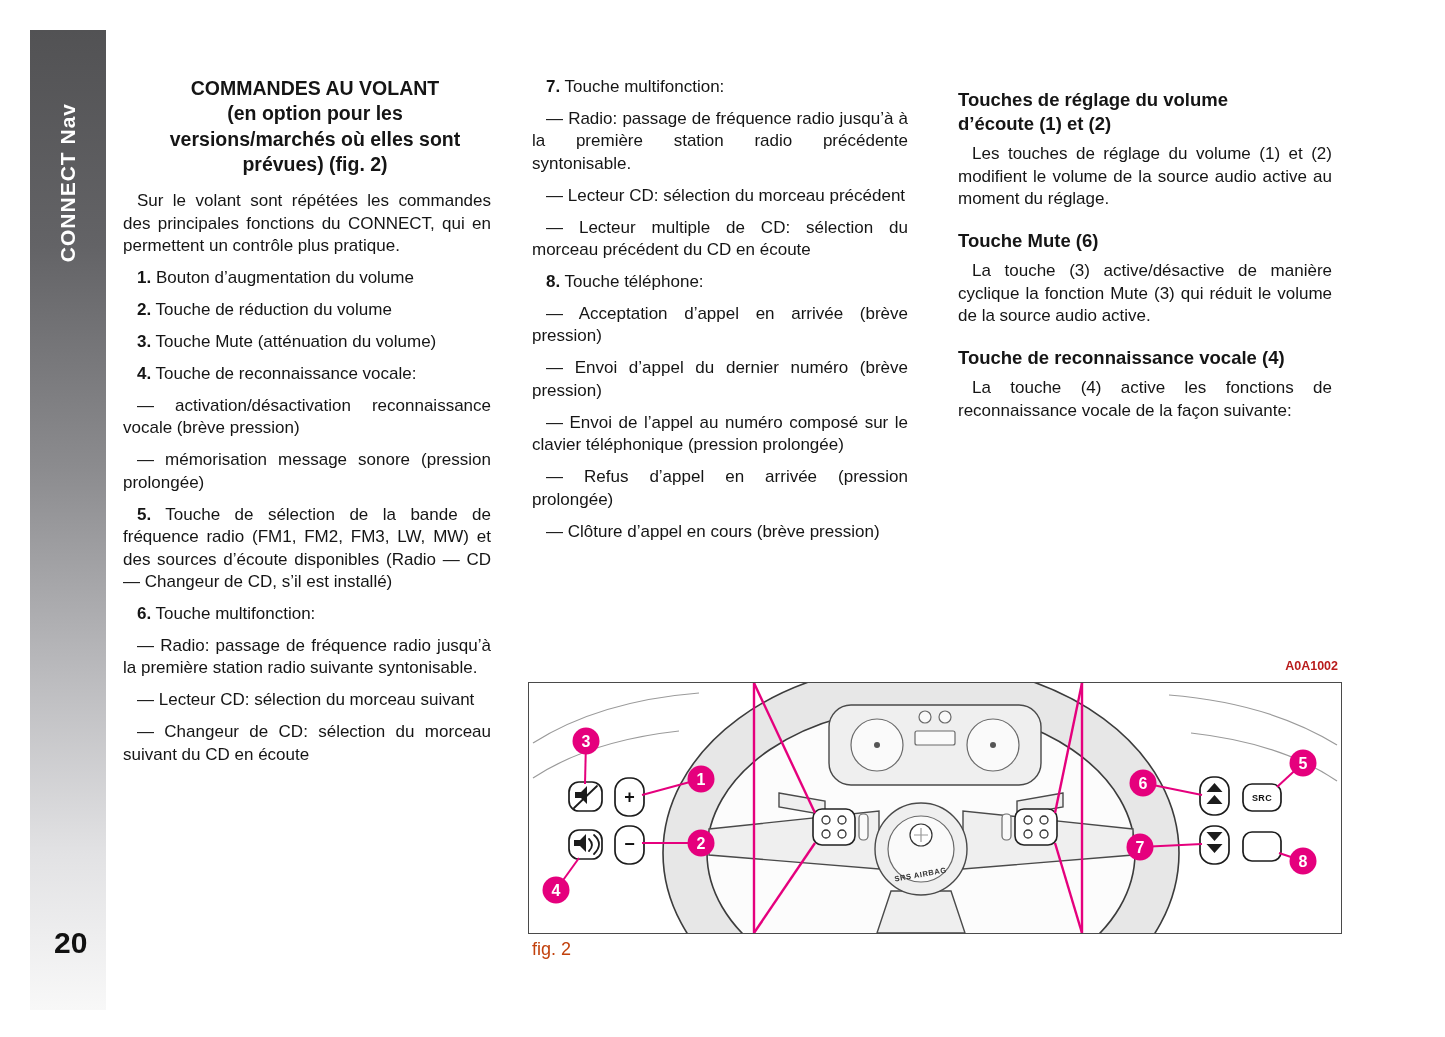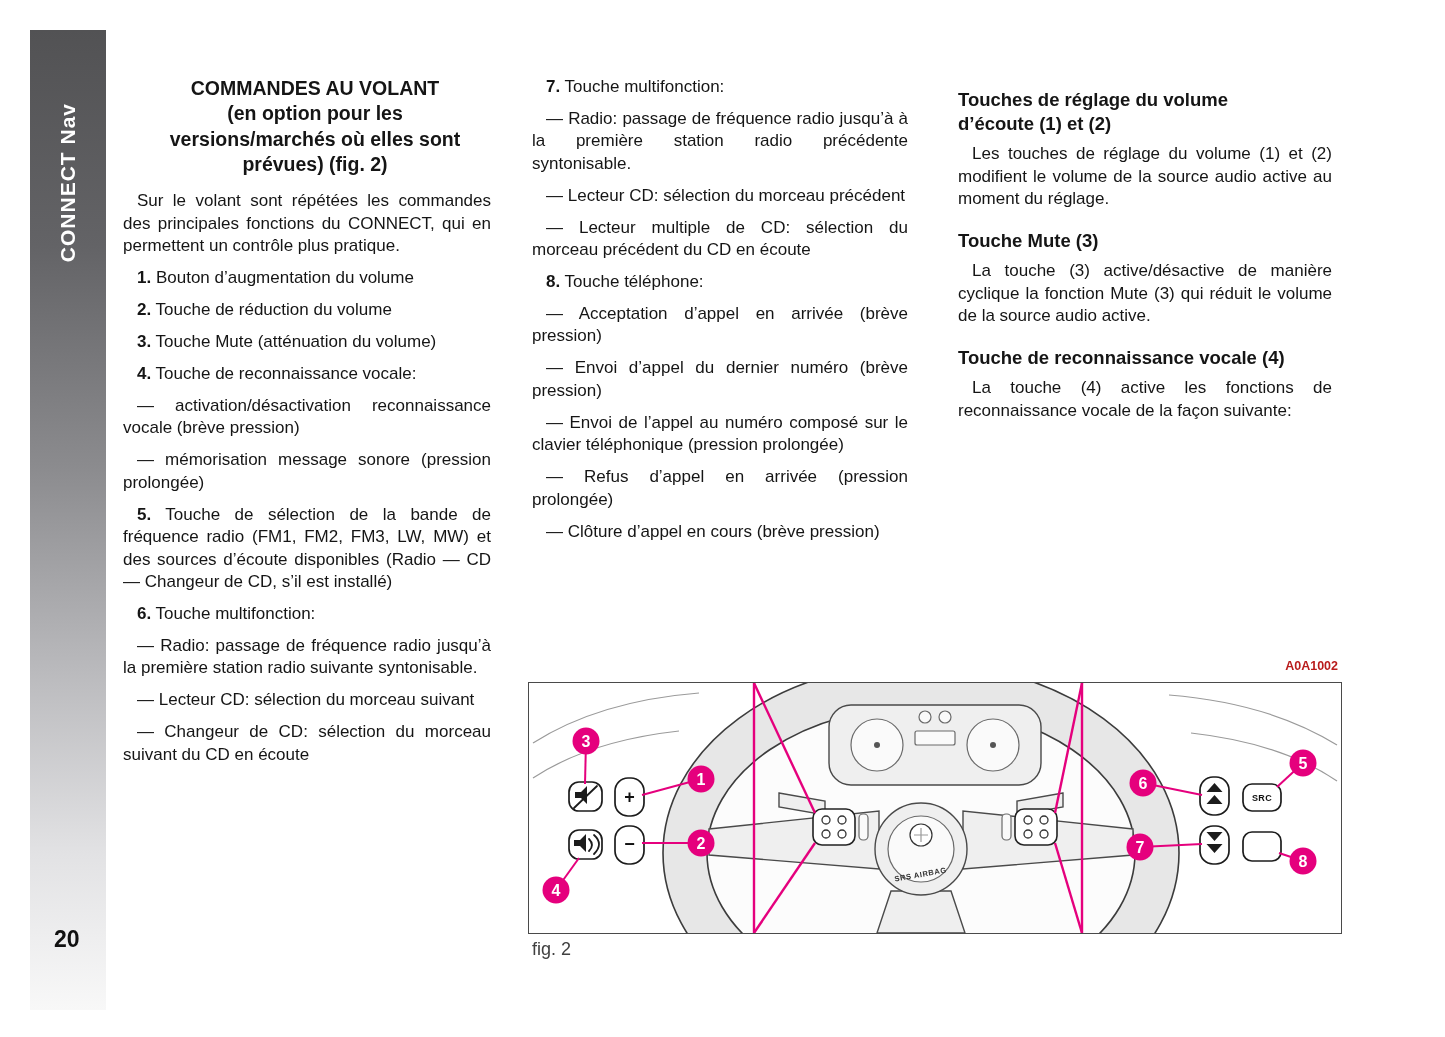--- a/index.html
+++ b/index.html
@@ -15,21 +15,21 @@
   }
   .sidebar-label-wrap{
     position:absolute;left:0;top:38px;width:76px;height:230px;
     display:flex;align-items:center;justify-content:center;
   }
   .sidebar-label-wrap span{
     writing-mode:vertical-rl;transform:rotate(180deg);
     color:#ffffff;font-weight:bold;font-size:21px;letter-spacing:1px;white-space:nowrap;
   }
   .page-number{
-    position:absolute;left:54px;top:926px;font-size:23px;font-weight:bold;color:#111;
+    position:absolute;left:54px;top:926px;font-size:30px;font-weight:bold;color:#111;
   }
   
   .col{position:absolute;top:76px;text-align:justify;font-size:17px;line-height:1.32;}
   .col1{left:123px;width:368px;}
   .col2{left:532px;width:376px;}
   .col3{left:958px;width:374px;}
   h1.main{
     font-size:19.5px;font-weight:bold;margin:0 0 13px 16px;text-align:center;
     white-space:pre-line;line-height:1.3;
   }
@@ -44,21 +44,21 @@
   .figure-code{
     position:absolute;left:1140px;top:659px;width:198px;text-align:right;
     font-size:12.5px;font-weight:bold;color:#b91c1c;
   }
   .figure{
     position:absolute;left:528px;top:682px;width:812px;height:250px;
     border:1px solid #4a4a4a;background:#ffffff;box-sizing:content-box;
   }
   .figure svg{display:block;}
   .figure-caption{
-    position:absolute;left:532px;top:939px;font-size:18px;color:#404040;
+    position:absolute;left:532px;top:939px;font-size:18px;color:#c2410c;
   }
   
   .thin{fill:none;stroke:#9a9a9a;stroke-width:1.2;}
   .rim-outer{fill:#e7e7e7;stroke:#3c3c3c;stroke-width:1.6;}
   .rim-inner{fill:#fcfcfc;stroke:#3c3c3c;stroke-width:1.6;}
   .shape{fill:#efefef;stroke:#4a4a4a;stroke-width:1.4;}
   .shape2{fill:#fafafa;stroke:#6a6a6a;stroke-width:1.2;}
   .dot{fill:#555;}
   .badge{fill:#fff;stroke:#333;stroke-width:1.2;}
   .pad{fill:#ffffff;stroke:#222;stroke-width:1.6;}
@@ -117,21 +117,21 @@
   <p class="para">— Clôture d’appel en cours (brève pression)</p>
 </div>
 
 <div class="col col3">
   <div class="section">
     <h2 class="sub">Touches de réglage du volume
 d’écoute (1) et (2)</h2>
     <p class="para">Les touches de réglage du volume (1) et (2) modifient le volume de la source audio active au moment du réglage.</p>
   </div>
   <div class="section">
-    <h2 class="sub">Touche Mute (3)</h2>
+    <h2 class="sub">Touche Mute (6)</h2>
     <p class="para">La touche (3) active/désactive de manière cyclique la fonction Mute (3) qui réduit le volume de la source audio active.</p>
   </div>
   <div class="section">
     <h2 class="sub">Touche de reconnaissance vocale (4)</h2>
     <p class="para">La touche (4) active les fonctions de reconnaissance vocale de la façon suivante:</p>
   </div>
 </div>
 
 <div class="figure-code">A0A1002</div>
 

